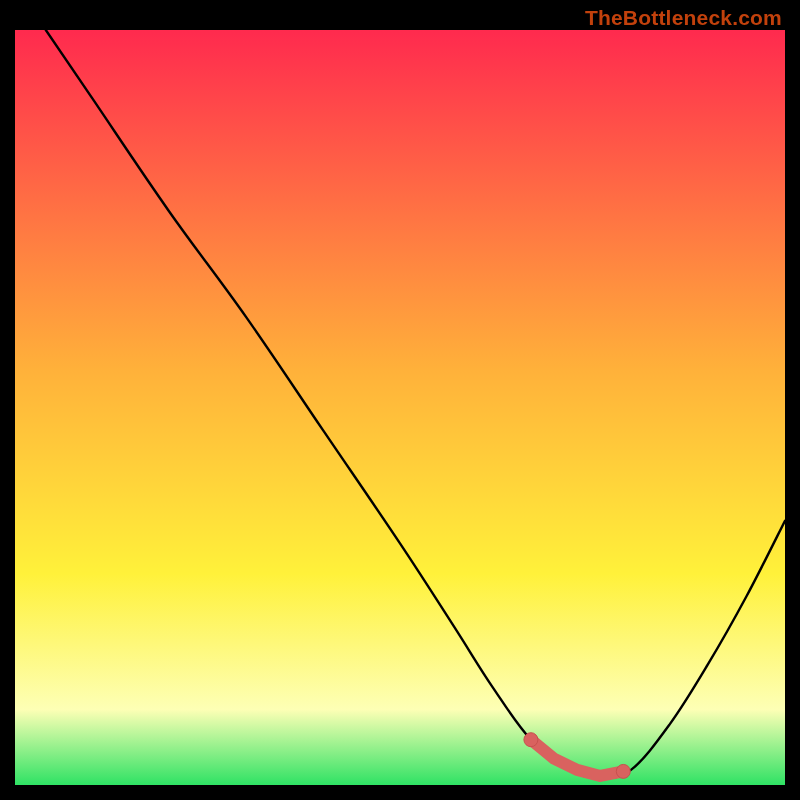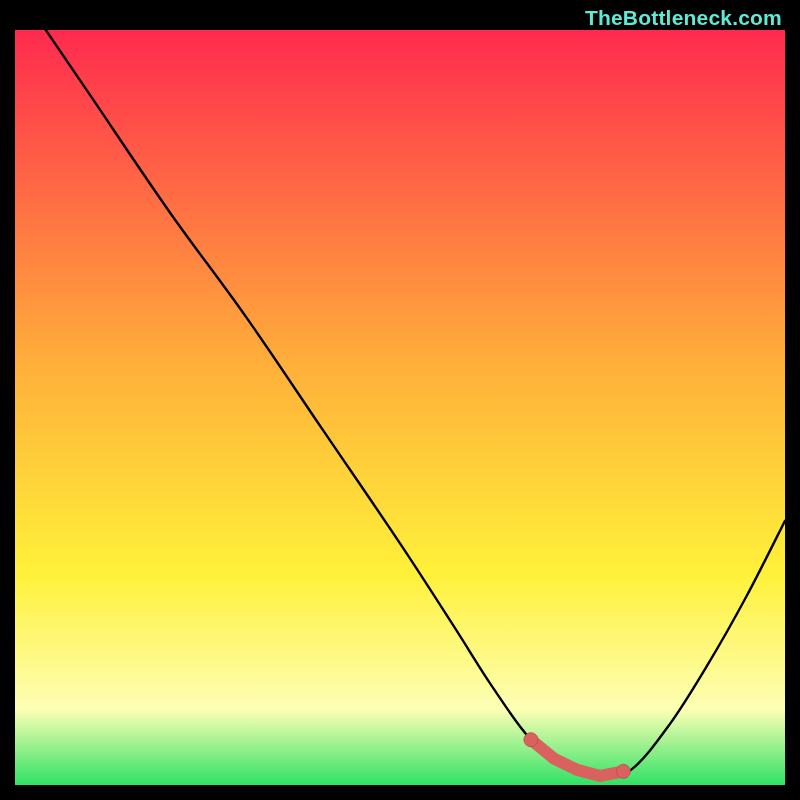--- a/index.html
+++ b/index.html
@@ -25,21 +25,21 @@
     width: 770px;
     height: 755px;
   }
   .watermark {
     position: absolute;
     top: 6px;
     right: 18px;
     font-family: Arial, Helvetica, sans-serif;
     font-size: 21px;
     font-weight: 600;
-    color: #5eead4;
+    color: #c2410c;
     letter-spacing: 0.2px;
   }
   svg {
     display: block;
   }
 </style>
 </head>
 <body>
 
 <div class="watermark">TheBottleneck.com</div>

